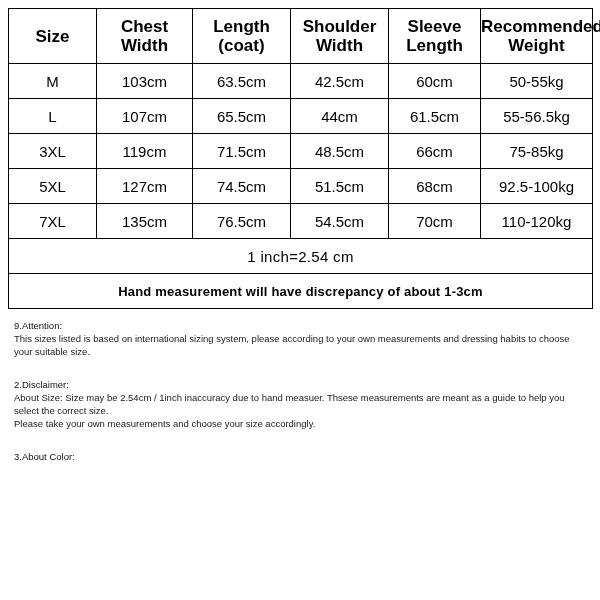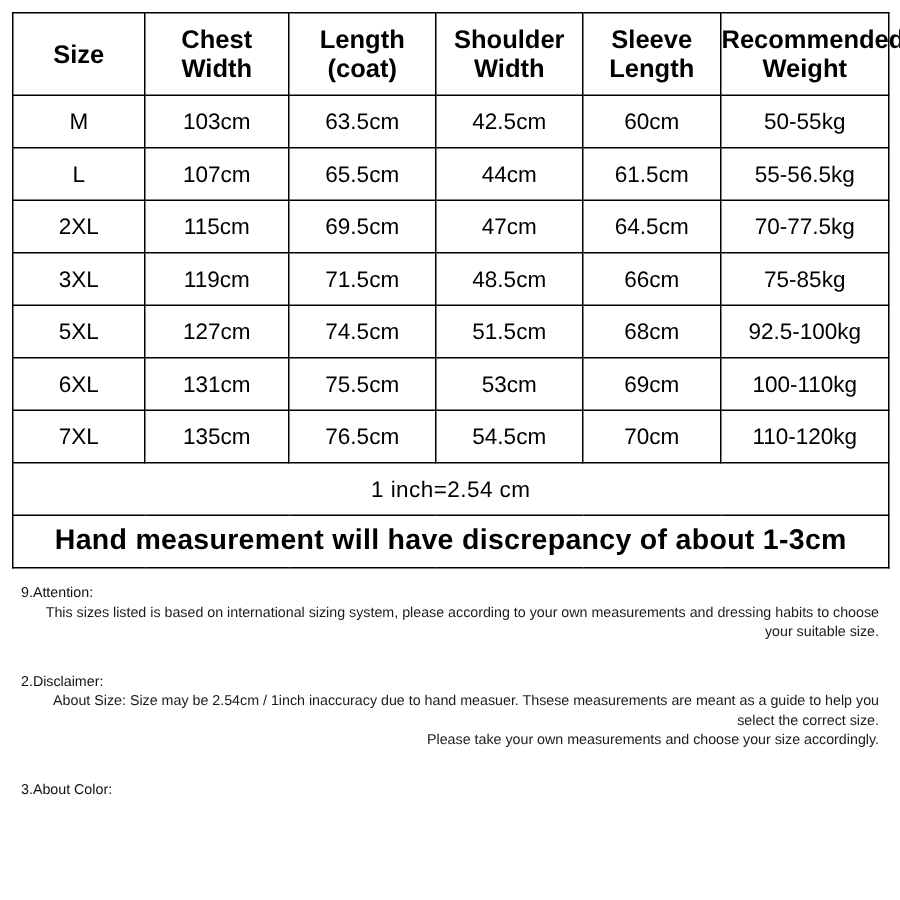--- a/index.html
+++ b/index.html
@@ -54,42 +54,41 @@
   col.c-weight { width: 112px; }
 
   .note-row td {
     height: 34px;
     font-family: "Liberation Mono", monospace;
     font-size: 14px;
     letter-spacing: 0.3px;
   }
   .note-row.bold td {
     font-weight: bold;
-    font-size: 19px;
+    font-size: 13px;
     letter-spacing: 0.2px;
   }
 
   .footnotes {
     margin: 10px 6px 0 6px;
     font-size: 9.5px;
     line-height: 13px;
     color: #1a1a1a;
     font-family: "Liberation Sans", sans-serif;
   }
   .footnotes .fn-title {
     font-size: 9.5px;
     margin-top: 20px;
     color: #111;
   }
   .footnotes .fn-title:first-child {
     margin-top: 0;
   }
   .footnotes p {
     margin: 0;
-    text-align: right;
   }
 </style>
 </head>
 <body>
 
 <div class="page">
 
   <table class="size-table">
     <colgroup>
       <col class="c-size">
@@ -120,50 +119,34 @@
       </tr>
       <tr>
         <td>L</td>
         <td>107cm</td>
         <td>65.5cm</td>
         <td>44cm</td>
         <td>61.5cm</td>
         <td>55-56.5kg</td>
       </tr>
       <tr>
-        <td>2XL</td>
-        <td>115cm</td>
-        <td>69.5cm</td>
-        <td>47cm</td>
-        <td>64.5cm</td>
-        <td>70-77.5kg</td>
-      </tr>
-      <tr>
         <td>3XL</td>
         <td>119cm</td>
         <td>71.5cm</td>
         <td>48.5cm</td>
         <td>66cm</td>
         <td>75-85kg</td>
       </tr>
       <tr>
         <td>5XL</td>
         <td>127cm</td>
         <td>74.5cm</td>
         <td>51.5cm</td>
         <td>68cm</td>
         <td>92.5-100kg</td>
-      </tr>
-      <tr>
-        <td>6XL</td>
-        <td>131cm</td>
-        <td>75.5cm</td>
-        <td>53cm</td>
-        <td>69cm</td>
-        <td>100-110kg</td>
       </tr>
       <tr>
         <td>7XL</td>
         <td>135cm</td>
         <td>76.5cm</td>
         <td>54.5cm</td>
         <td>70cm</td>
         <td>110-120kg</td>
       </tr>
       <tr class="note-row">

